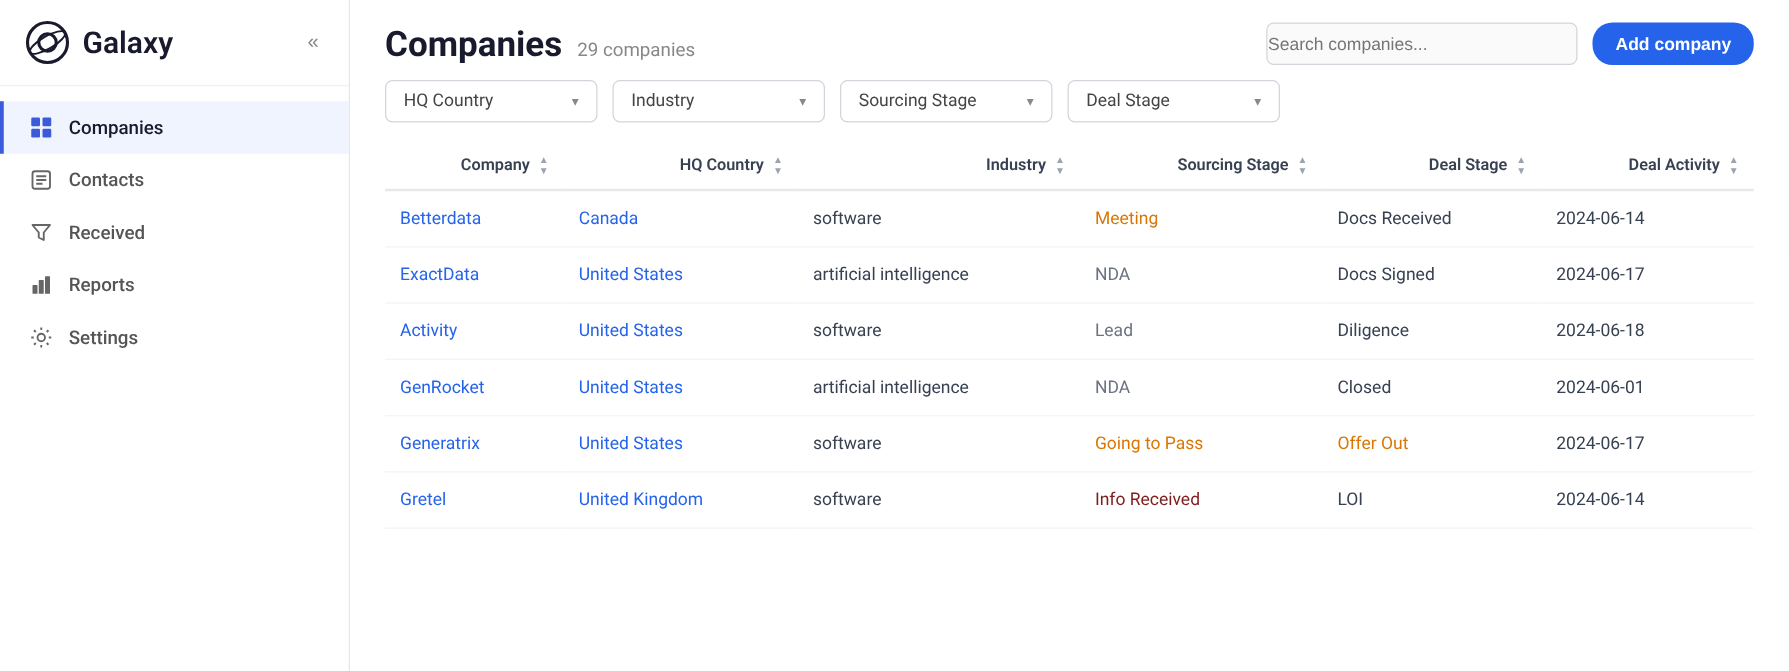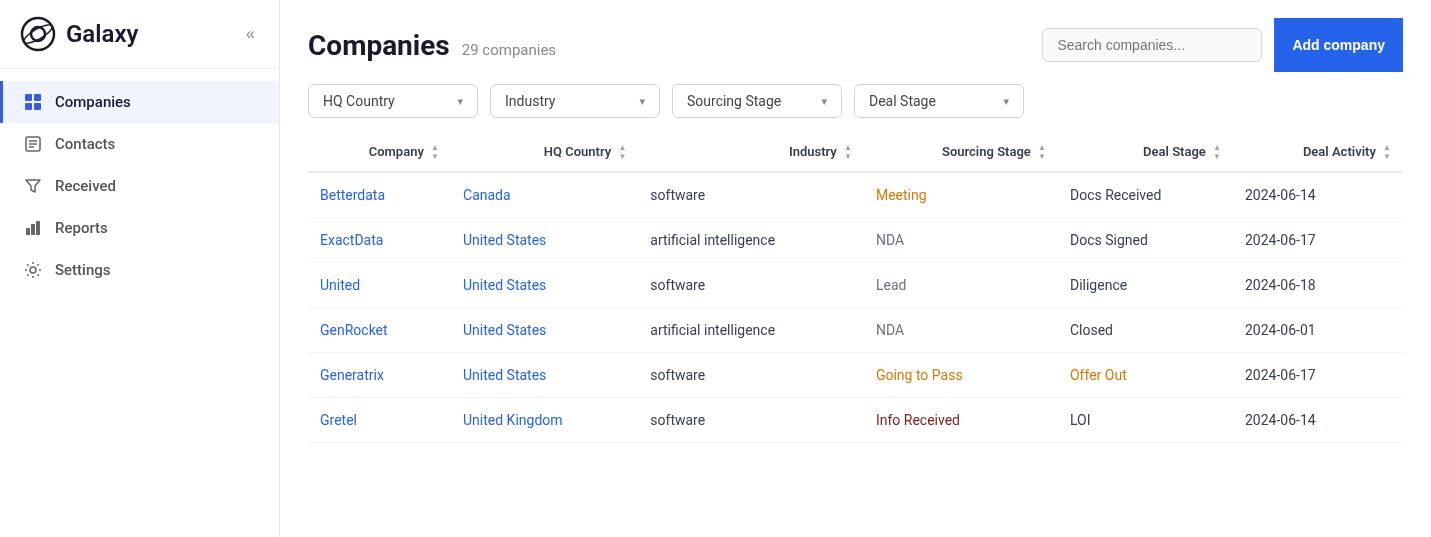--- a/index.html
+++ b/index.html
@@ -111,33 +111,33 @@
       text-align: center;
     }
     .header-actions {
       display: flex;
       align-items: center;
       gap: 12px;
     }
     .search-box {
       border: 1px solid #d1d5db;
       border-radius: 6px;
-      padding: 8px 14px;
+      padding: 8px 0;
       font-size: 14px;
       color: #999;
-      width: 220px;
+      width: 249px;
       outline: none;
       background: #fafafa;
     }
     .add-company-btn {
       background: #2563eb;
       color: #fff;
       border: none;
-      border-radius: 0;
-      padding: 19px 18px;
+      border-radius: 16px;
+      padding: 9px 18px;
       font-size: 14px;
       font-weight: 600;
       cursor: pointer;
       white-space: nowrap;
     }
 
     
     .filters-row {
       display: flex;
       gap: 12px;
@@ -375,21 +375,21 @@
     </tr>
           <tr>
       <td class="link-cell">ExactData</td>
       <td class="link-cell">United States</td>
       <td style="color:#374151">artificial intelligence</td>
       <td style="color:#6b7280">NDA</td>
       <td style="color:#374151">Docs Signed</td>
       <td style="color:#374151">2024-06-17</td>
     </tr>
           <tr>
-      <td class="link-cell">United</td>
+      <td class="link-cell">Activity</td>
       <td class="link-cell">United States</td>
       <td style="color:#374151">software</td>
       <td style="color:#6b7280">Lead</td>
       <td style="color:#374151">Diligence</td>
       <td style="color:#374151">2024-06-18</td>
     </tr>
           <tr>
       <td class="link-cell">GenRocket</td>
       <td class="link-cell">United States</td>
       <td style="color:#374151">artificial intelligence</td>

